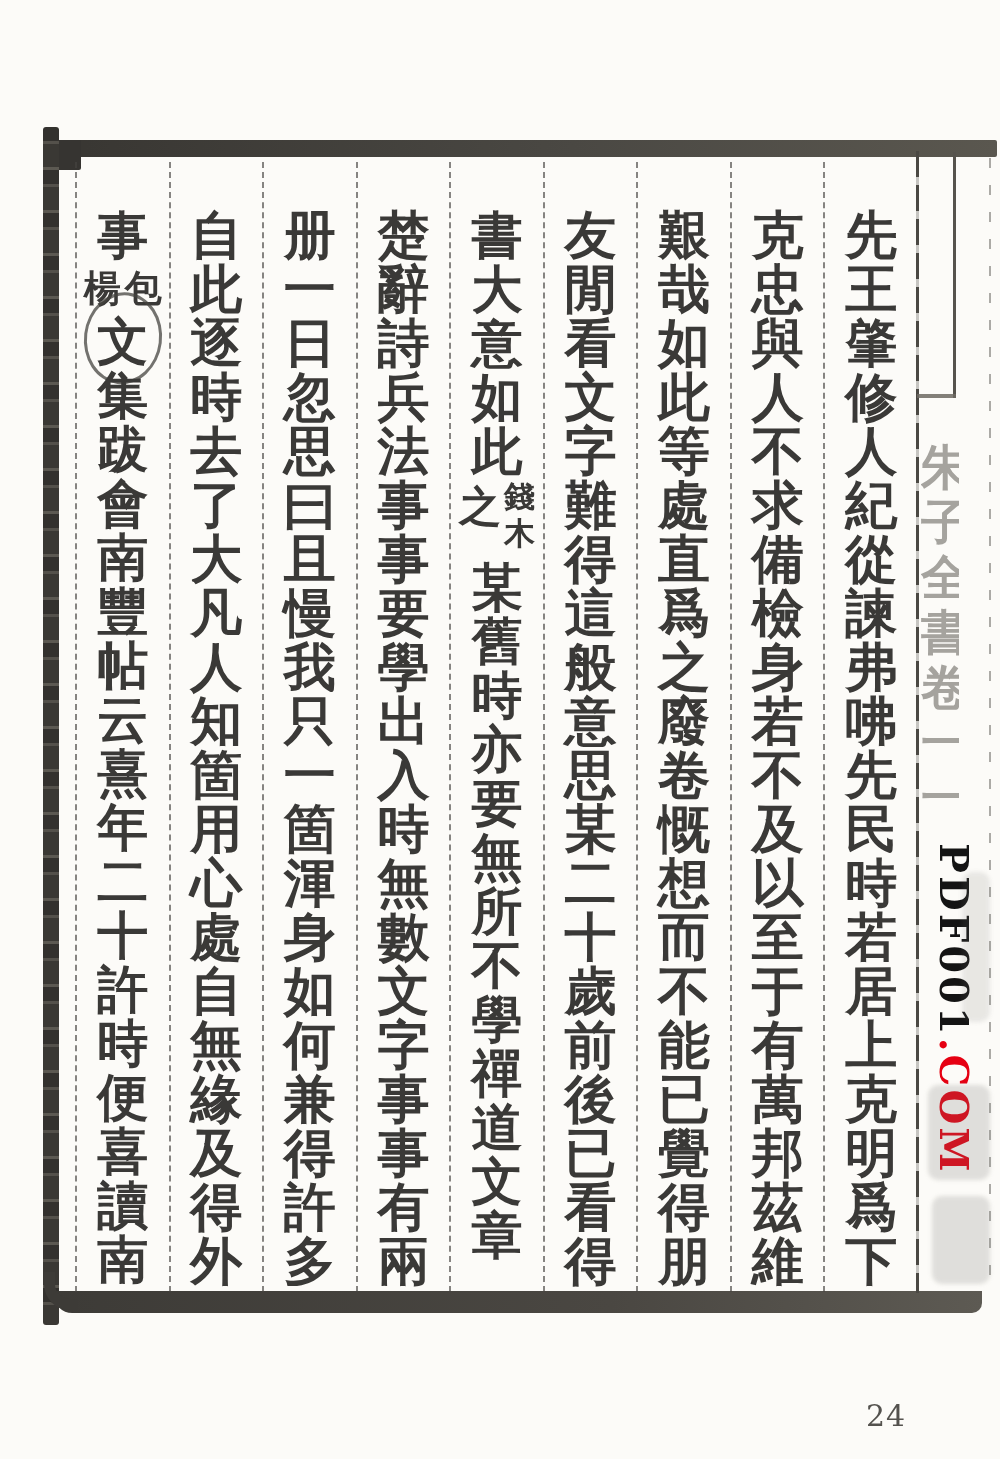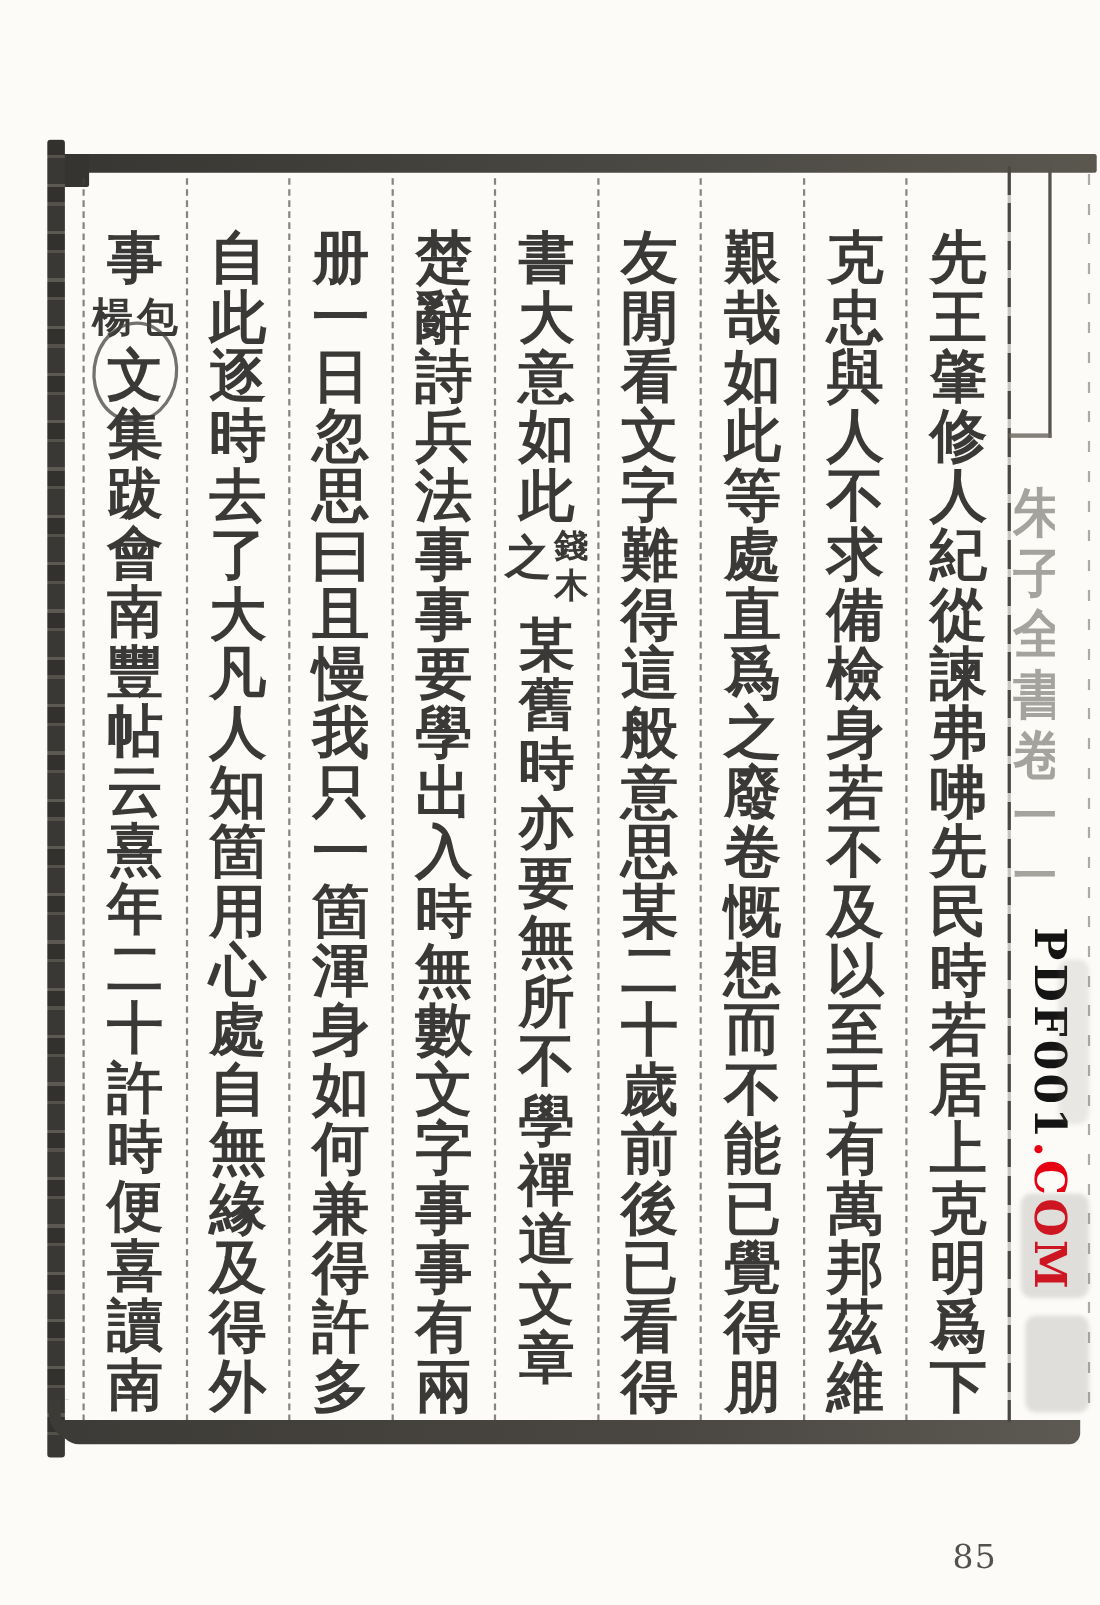--- a/index.html
+++ b/index.html
@@ -341,15 +341,15 @@
     </div>
 
   <div class="watermark">
     <span>PDF001</span><span class="wm-red">.COM</span>
   </div>
 
   <div class="bleed b1"></div>
   <div class="bleed b2"></div>
   <div class="bleed b3"></div>
 
-  <div class="page-number">85</div>
+  <div class="page-number">24</div>
 
 </div>
 
 </body></html>

